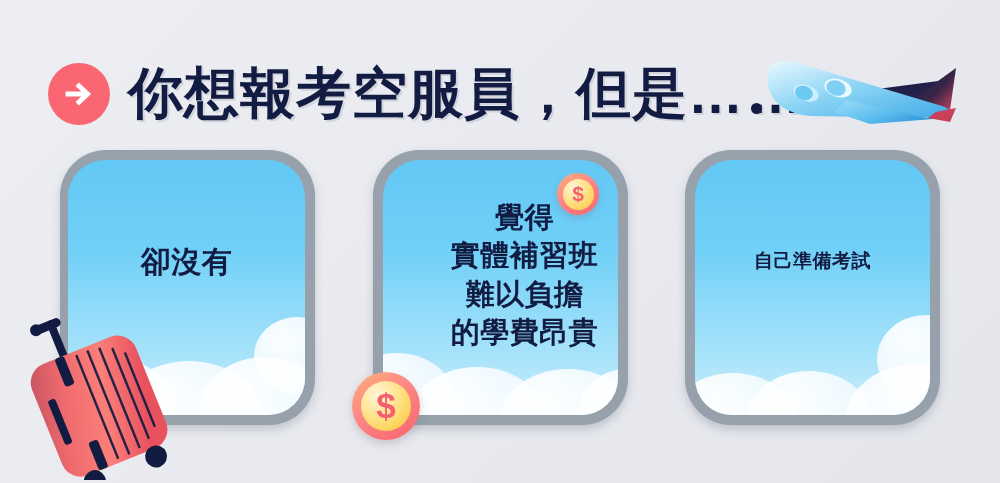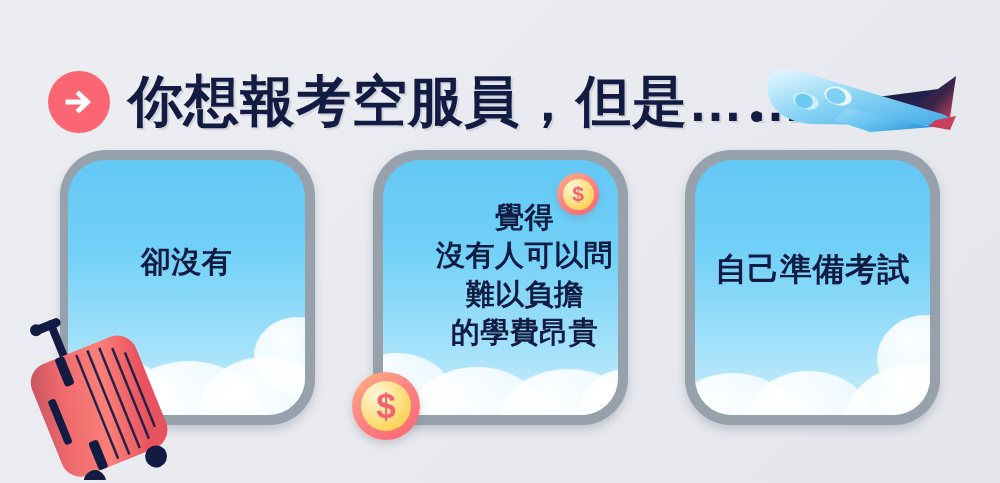--- a/index.html
+++ b/index.html
@@ -16,21 +16,21 @@
     position: relative;
     width: 1000px;
     height: 483px;
     background: linear-gradient(135deg, #eceef2 0%, #eaebf0 40%, #e4e6ec 100%);
     overflow: hidden;
   }
 
   
   #header {
     position: absolute;
-    left: 0; top: 16px;
+    left: 0; top: 8px;
     width: 851px; height: 145px;
   }
   #arrow-badge {
     position: absolute;
     left: 48px; top: 55px;
     width: 62px; height: 62px;
     border-radius: 50%;
     background: #fa6671;
     display: flex;
     align-items: center;
@@ -104,21 +104,21 @@
     left: 0; right: 0;
     text-align: center;
     color: #121c42;
     font-weight: 700;
     line-height: 1.32;
     z-index: 4;
     letter-spacing: 0.5px;
   }
   #card-1 .card-text { top: 82px; font-size: 30px; }
   #card-2 .card-text { top: 38px; font-size: 29px; margin-left: 48px; }
-  #card-3 .card-text { top: 88px; font-size: 32px; }
+  #card-3 .card-text { top: 88px; font-size: 19px; }
 
   
   .coin {
     position: absolute;
     border-radius: 50%;
     background: linear-gradient(145deg, #ffb27a 0%, #fc8a86 40%, #f9636f 100%);
     display: flex;
     align-items: center;
     justify-content: center;
     z-index: 9;
@@ -229,21 +229,21 @@
   </div>
 
   <div class="card" id="card-2">
     <div class="card-inner">
       <div class="cloud" style="left:-44px; bottom:-34px; width:116px; height:96px;"></div>
       <div class="cloud" style="left:24px; bottom:-62px; width:140px; height:110px;"></div>
       <div class="cloud" style="left:116px; bottom:-60px; width:138px; height:106px;"></div>
       <div class="cloud" style="left:196px; bottom:-40px; width:96px; height:86px;"></div>
       <div class="card-text">
         <div>覺得</div>
-        <div>沒有人可以問</div>
+        <div>實體補習班</div>
         <div>難以負擔</div>
         <div>的學費昂貴</div>
       </div>
     </div>
   </div>
 
   <div class="card" id="card-3">
     <div class="card-inner">
       <div class="cloud" style="left:-26px; bottom:-58px; width:128px; height:100px;"></div>
       <div class="cloud" style="left:52px; bottom:-52px; width:124px; height:96px;"></div>

